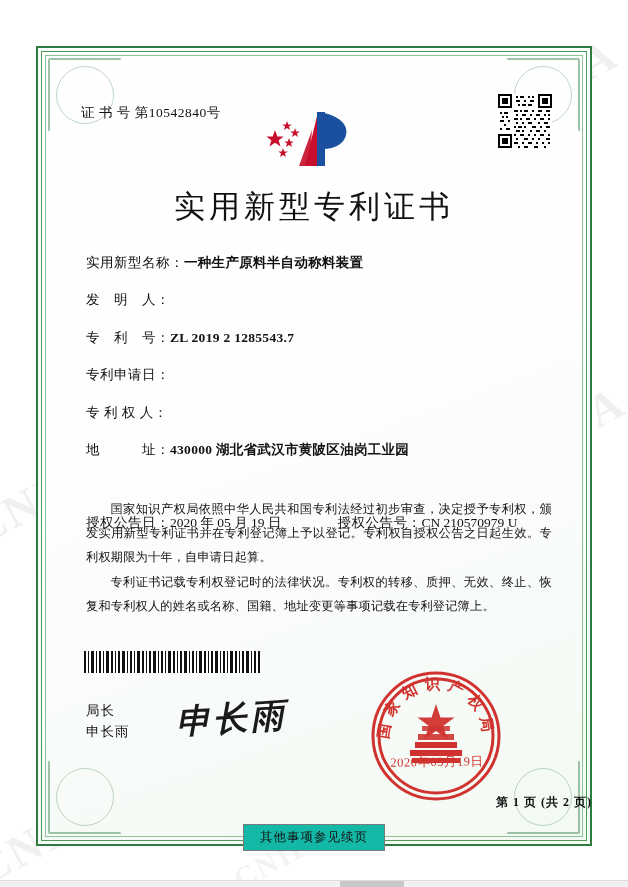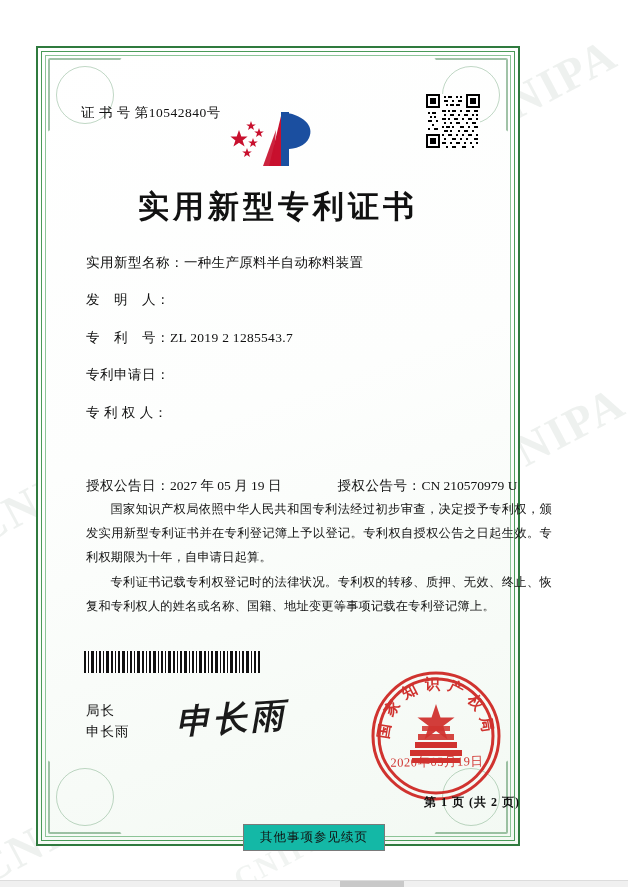--- a/index.html
+++ b/index.html
@@ -18,21 +18,21 @@
   
   .page {
     position: absolute;
     left: 0; top: 0;
     width: 628px; height: 887px;
     background: #ffffff;
   }
   .cert {
     position: absolute;
     left: 36px; top: 46px;
-    width: 484px; height: 800px;
+    width: 556px; height: 800px;
     background: linear-gradient(160deg,#ffffff 0%, #fdfefd 45%, #f3f9f3 100%);
     box-sizing: border-box;
   }
   .frame-outer {
     position: absolute;
     left: 0; top: 0; right: 0; bottom: 0;
     border: 2px solid #2f7a3e;
     box-sizing: border-box;
   }
   .frame-inner {
@@ -108,21 +108,21 @@
     left: 50%; top: 62px;
     transform: translateX(-50%);
     width: 110px; height: 62px;
   }
 
   .title {
     position: absolute;
     left: 0; right: 0; top: 140px;
     text-align: center;
     font-size: 31px;
-    font-weight: bold;
+    font-weight: normal;
     letter-spacing: 4px;
     color: #111;
     font-family: "Liberation Serif", serif;
   }
 
   
   .fields {
     position: absolute;
     left: 50px; top: 208px;
     width: 460px;
@@ -136,20 +136,21 @@
     line-height: 1.4;
   }
   .lbl {
     flex: 0 0 auto;
     white-space: pre;
     letter-spacing: 0.5px;
   }
   .val {
     flex: 1 1 auto;
     letter-spacing: 0.3px;
+    font-weight: bold;
   }
   .row.two { justify-content: flex-start; }
   .row.two .seg2 { margin-left: 56px; display: flex; align-items: baseline; margin-top: 36px; }
 
   
   .paras {
     position: absolute;
     left: 50px; top: 452px;
     width: 466px;
     font-size: 12.2px;
@@ -390,23 +391,27 @@
       <div class="row">
         <span class="lbl">专　利　号：</span>
         <span class="val">ZL 2019 2 1285543.7</span>
       </div>
       <div class="row">
         <span class="lbl">专利申请日：</span>
       </div>
       <div class="row">
         <span class="lbl">专 利 权 人：</span>
       </div>
+      <div class="row">
+        <span class="lbl">地　　　址：</span>
+        <span class="val">430000 湖北省武汉市黄陂区油岗工业园</span>
+      </div>
       <div class="row two">
         <span class="lbl">授权公告日：</span>
-        <span>2027 年 05 月 19 日</span>
+        <span>2020 年 05 月 19 日</span>
         <span class="seg2">
           <span class="lbl">授权公告号：</span>
           <span>CN 210570979 U</span>
         </span>
       </div>
     </div>
 
     <div class="paras">
       <p>国家知识产权局依照中华人民共和国专利法经过初步审查，决定授予专利权，颁发实用新型专利证书并在专利登记簿上予以登记。专利权自授权公告之日起生效。专利权期限为十年，自申请日起算。</p>
       <p>专利证书记载专利权登记时的法律状况。专利权的转移、质押、无效、终止、恢复和专利权人的姓名或名称、国籍、地址变更等事项记载在专利登记簿上。</p>

